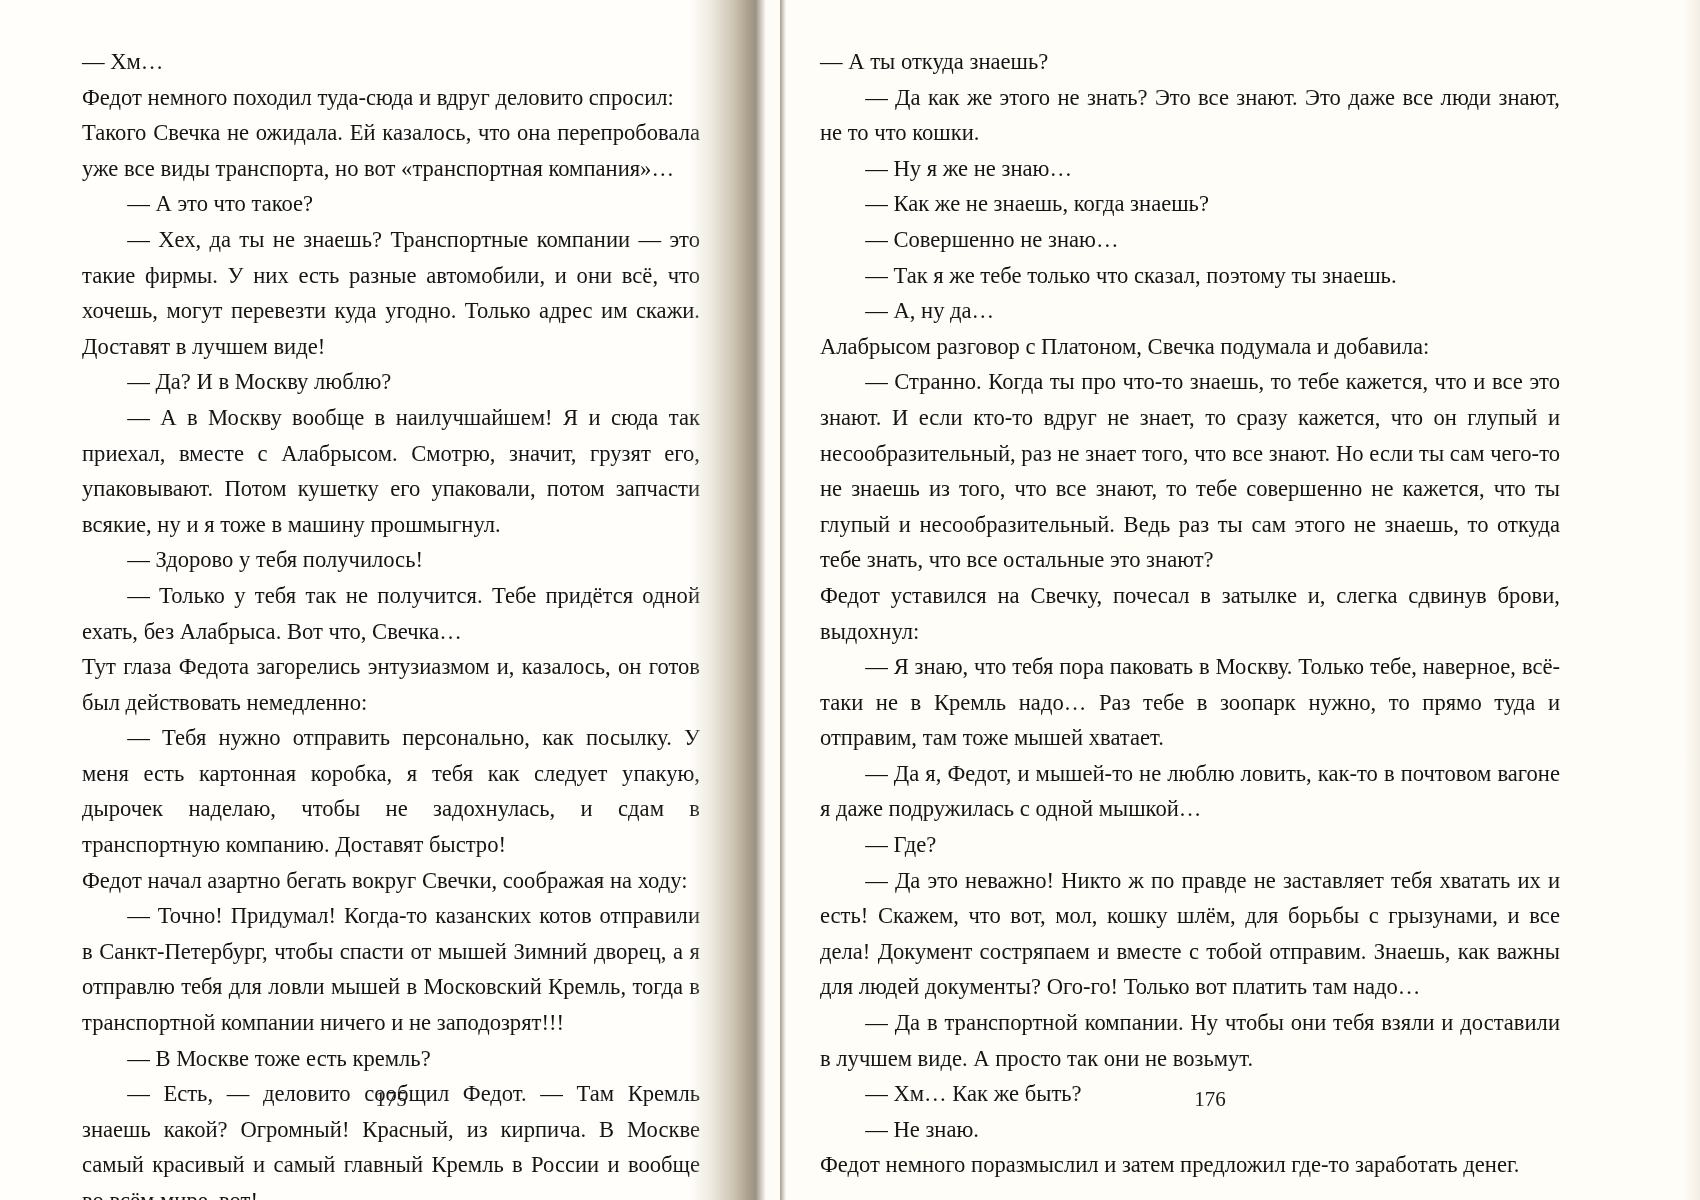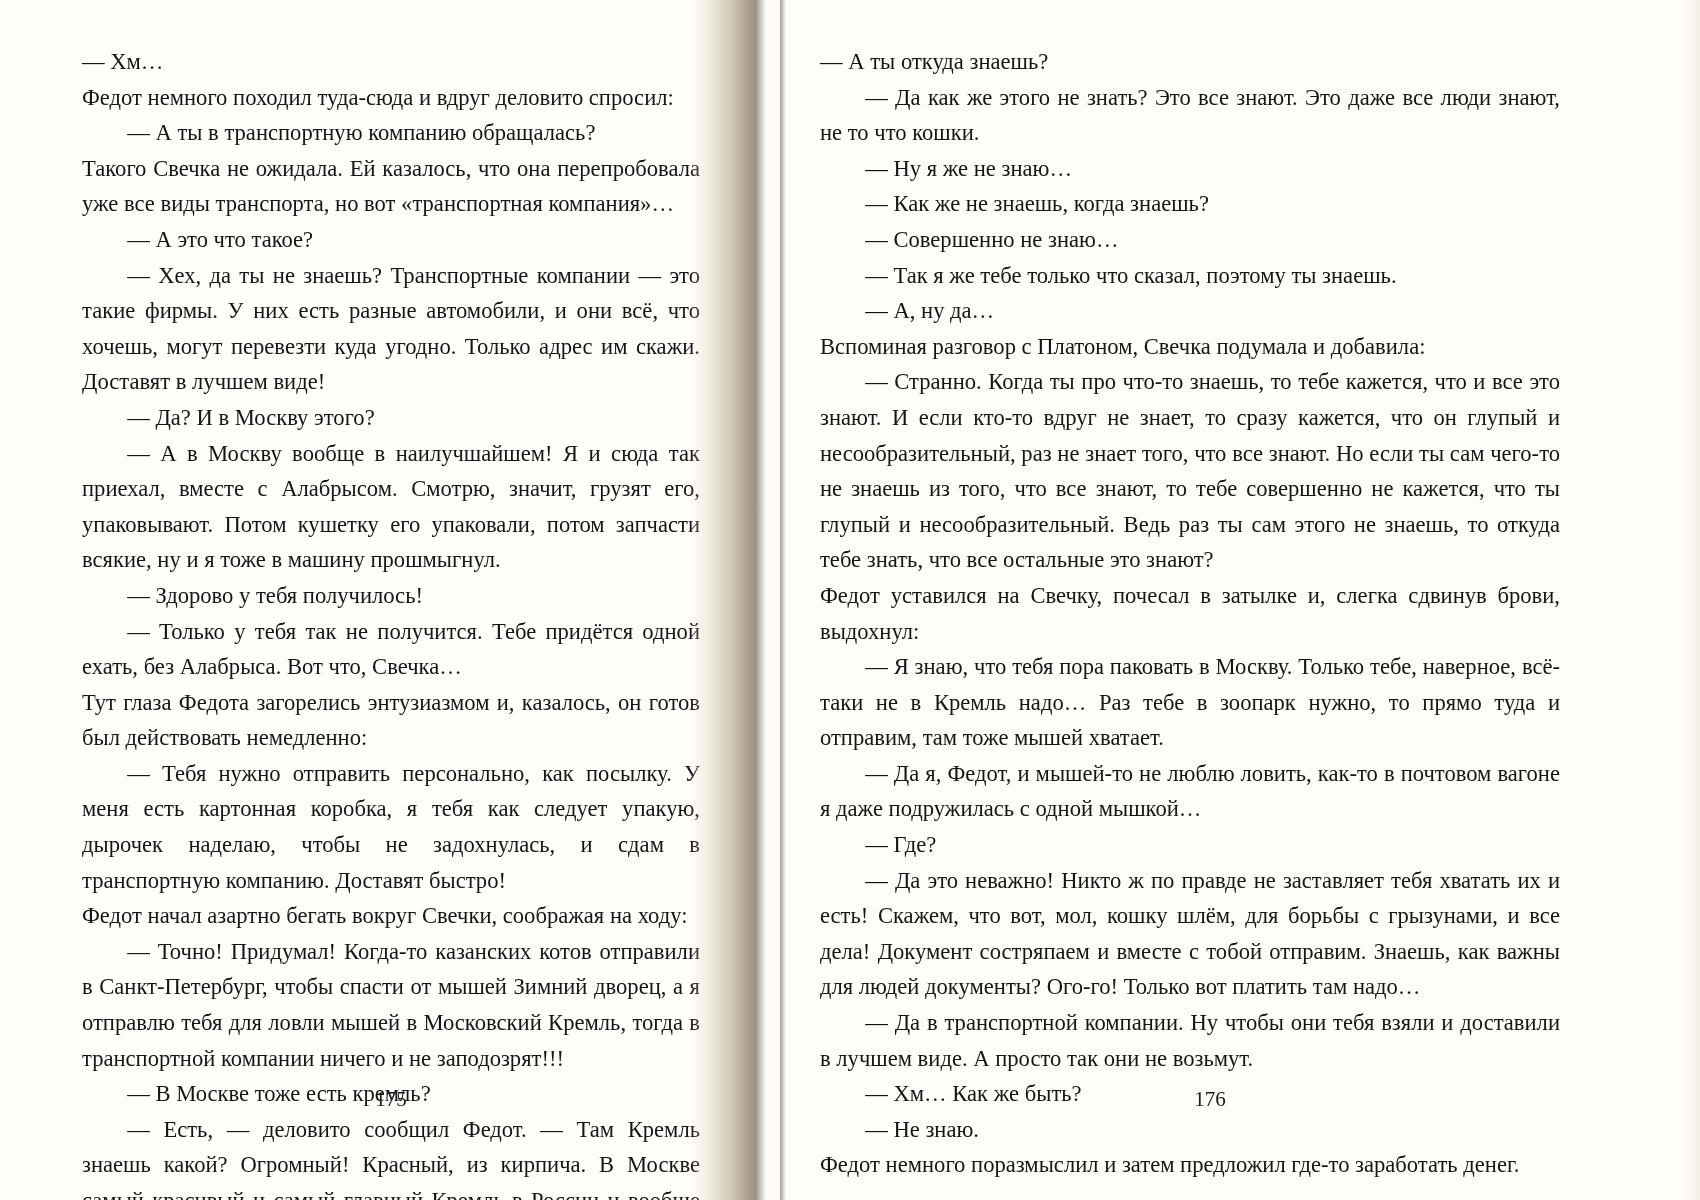--- a/index.html
+++ b/index.html
@@ -116,25 +116,24 @@
 </head>
 <body>
 
 <div class="book">
   <div class="edge-left"></div>
 
   <div class="page page-left">
     <div class="col">
       <p class="noindent">— Хм…</p>
       <p class="noindent">Федот немного походил туда-сюда и вдруг деловито спросил:</p>
-      <p>— А ты в транспортную компанию обращалась?</p>
       <p class="noindent">Такого Свечка не ожидала. Ей казалось, что она перепробовала уже все виды транспорта, но вот «транспортная компания»…</p>
       <p>— А это что такое?</p>
       <p>— Хех, да ты не знаешь? Транспортные компании — это такие фирмы. У них есть разные автомобили, и они всё, что хочешь, могут перевезти куда угодно. Только адрес им скажи. Доставят в лучшем виде!</p>
-      <p>— Да? И в Москву этого?</p>
+      <p>— Да? И в Москву люблю?</p>
       <p>— А в Москву вообще в наилучшайшем! Я и сюда так приехал, вместе с Алабрысом. Смотрю, значит, грузят его, упаковывают. Потом кушетку его упаковали, потом запчасти всякие, ну и я тоже в машину прошмыгнул.</p>
       <p>— Здорово у тебя получилось!</p>
       <p>— Только у тебя так не получится. Тебе придётся одной ехать, без Алабрыса. Вот что, Свечка…</p>
       <p class="noindent">Тут глаза Федота загорелись энтузиазмом и, казалось, он готов был действовать немедленно:</p>
       <p>— Тебя нужно отправить персонально, как посылку. У меня есть картонная коробка, я тебя как следует упакую, дырочек наделаю, чтобы не задохнулась, и сдам в транспортную компанию. Доставят быстро!</p>
       <p class="noindent">Федот начал азартно бегать вокруг Свечки, соображая на ходу:</p>
       <p>— Точно! Придумал! Когда-то казанских котов отправили в Санкт-Петербург, чтобы спасти от мышей Зимний дворец, а я отправлю тебя для ловли мышей в Московский Кремль, тогда в транспортной компании ничего и не заподозрят!!!</p>
       <p>— В Москве тоже есть кремль?</p>
       <p>— Есть, — деловито сообщил Федот. — Там Кремль знаешь какой? Огромный! Красный, из кирпича. В Москве самый красивый и самый главный Кремль в России и вообще во всём мире, вот!</p>
     </div>
@@ -143,21 +142,21 @@
 
   <div class="page page-right">
     <div class="col">
       <p class="noindent">— А ты откуда знаешь?</p>
       <p>— Да как же этого не знать? Это все знают. Это даже все люди знают, не то что кошки.</p>
       <p>— Ну я же не знаю…</p>
       <p>— Как же не знаешь, когда знаешь?</p>
       <p>— Совершенно не знаю…</p>
       <p>— Так я же тебе только что сказал, поэтому ты знаешь.</p>
       <p>— А, ну да…</p>
-      <p class="noindent">Вспоминая разговор с Платоном, Свечка подумала и добавила:</p>
+      <p class="noindent">Алабрысом разговор с Платоном, Свечка подумала и добавила:</p>
       <p>— Странно. Когда ты про что-то знаешь, то тебе кажется, что и все это знают. И если кто-то вдруг не знает, то сразу кажется, что он глупый и несообразительный, раз не знает того, что все знают. Но если ты сам чего-то не знаешь из того, что все знают, то тебе совершенно не кажется, что ты глупый и несообразительный. Ведь раз ты сам этого не знаешь, то откуда тебе знать, что все остальные это знают?</p>
       <p class="noindent">Федот уставился на Свечку, почесал в затылке и, слегка сдвинув брови, выдохнул:</p>
       <p>— Я знаю, что тебя пора паковать в Москву. Только тебе, наверное, всё-таки не в Кремль надо… Раз тебе в зоопарк нужно, то прямо туда и отправим, там тоже мышей хватает.</p>
       <p>— Да я, Федот, и мышей-то не люблю ловить, как-то в почтовом вагоне я даже подружилась с одной мышкой…</p>
       <p>— Где?</p>
       <p>— Да это неважно! Никто ж по правде не заставляет тебя хватать их и есть! Скажем, что вот, мол, кошку шлём, для борьбы с грызунами, и все дела! Документ состряпаем и вместе с тобой отправим. Знаешь, как важны для людей документы? Ого-го! Только вот платить там надо…</p>
       <p>— Да в транспортной компании. Ну чтобы они тебя взяли и доставили в лучшем виде. А просто так они не возьмут.</p>
       <p>— Хм… Как же быть?</p>
       <p>— Не знаю.</p>
       <p class="noindent">Федот немного поразмыслил и затем предложил где-то заработать денег.</p>

